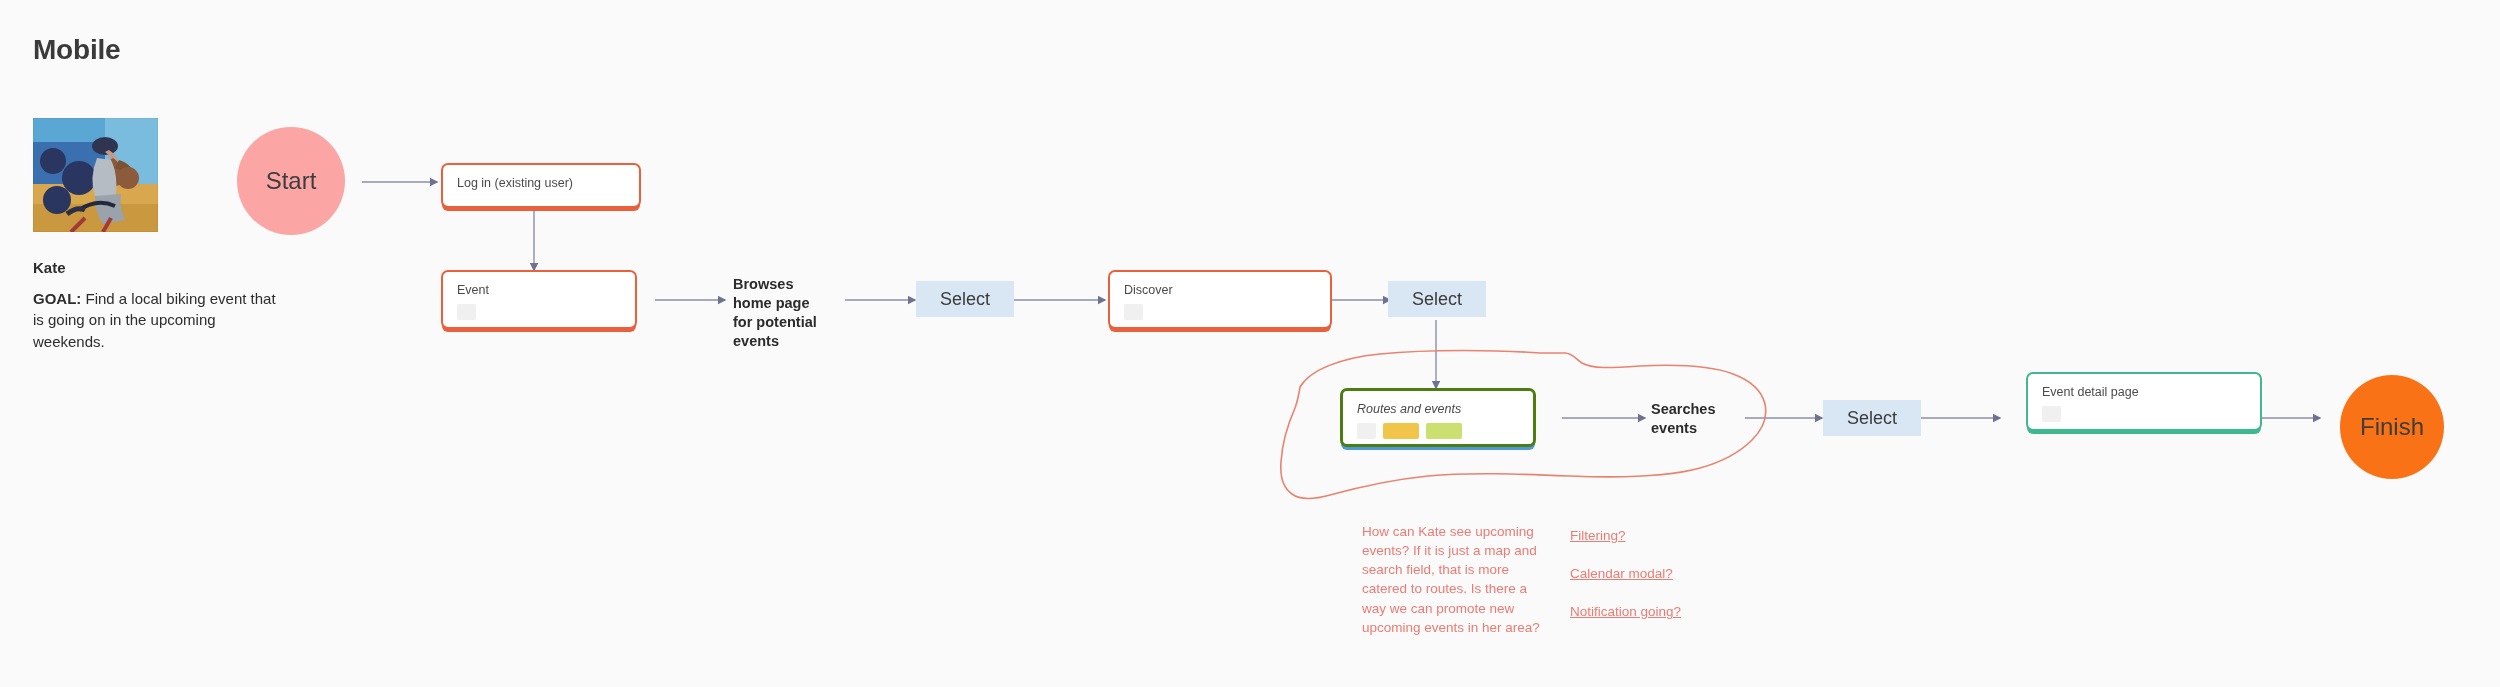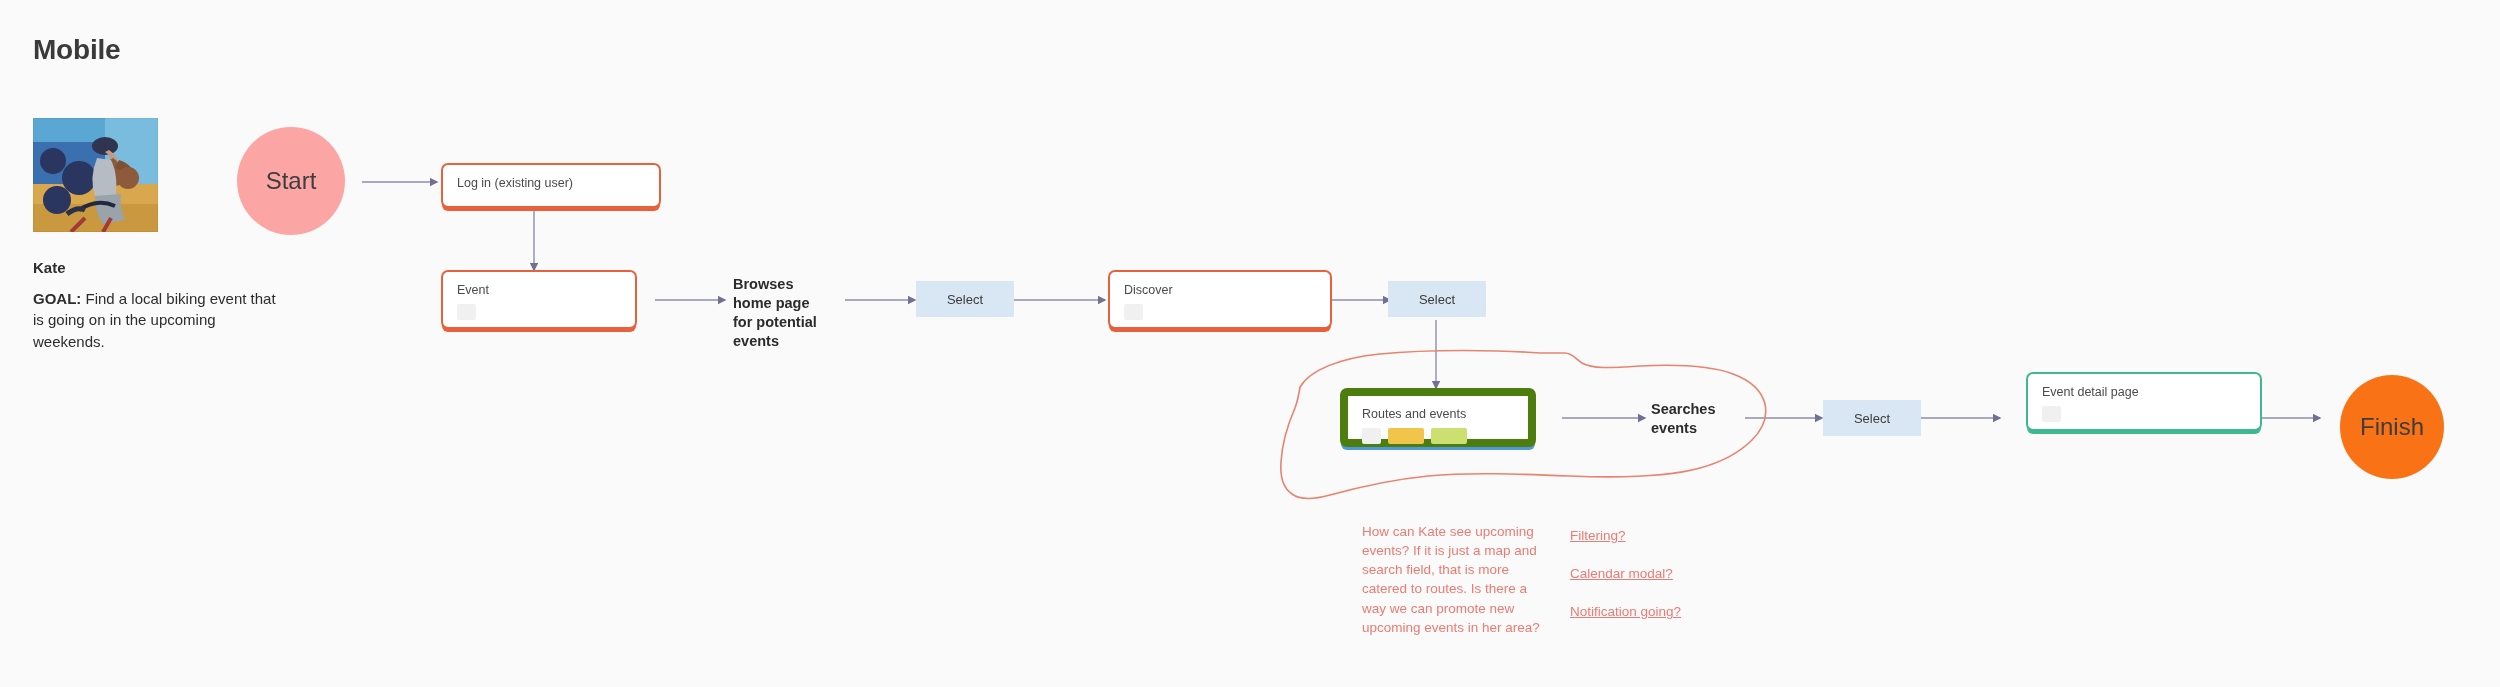--- a/index.html
+++ b/index.html
@@ -115,36 +115,37 @@
     gap: 7px;
     align-items: center;
   }
   .thumb-swatch { height: 16px; border-radius: 2px; }
 
   .card-orange {
     border: 2px solid #E8603C;
     box-shadow: 0 4px 0 -1px #E8603C;
   }
   .card-blue {
-    border: 8px solid #4d7c0f;
+    border: 3px solid #4d7c0f;
     box-shadow: 0 4px 0 -1px #4E9AD8;
+    font-style: italic;
   }
   .card-green {
     border: 2px solid #3FB891;
     box-shadow: 0 4px 0 -1px #3FB891;
   }
 
   
   .select-chip {
     position: absolute;
     background: #D9E7F5;
     display: flex;
     align-items: center;
     justify-content: center;
-    font-size: 13px;
+    font-size: 18px;
     color: #3b3b3b;
   }
 
   
   .action-label {
     position: absolute;
     font-size: 14.5px;
     font-weight: bold;
     line-height: 1.32;
     color: #2b2b2b;
@@ -247,21 +248,21 @@
     <span>Find a local biking event that is going on in the upcoming weekends.</span>
   </div>
 
   <div class="terminator start">
     <span>Start</span>
   </div>
   <div class="terminator finish">
     <span>Finish</span>
   </div>
 
-  <div class="screen-card card-orange" style="left:441px;top:163px;width:220px;height:45px;">
+  <div class="screen-card card-orange" style="left:441px;top:163px;width:200px;height:45px;">
     <div class="card-label">Log in (existing user)</div>
   </div>
 
   <div class="screen-card card-orange" style="left:441px;top:270px;width:196px;height:59px;">
     <div class="card-label">Event</div>
     <div class="thumb-block">
       <div class="thumb-swatch" style="width:19px;background:#F0F0F0;"></div>
     </div>
   </div>
 

